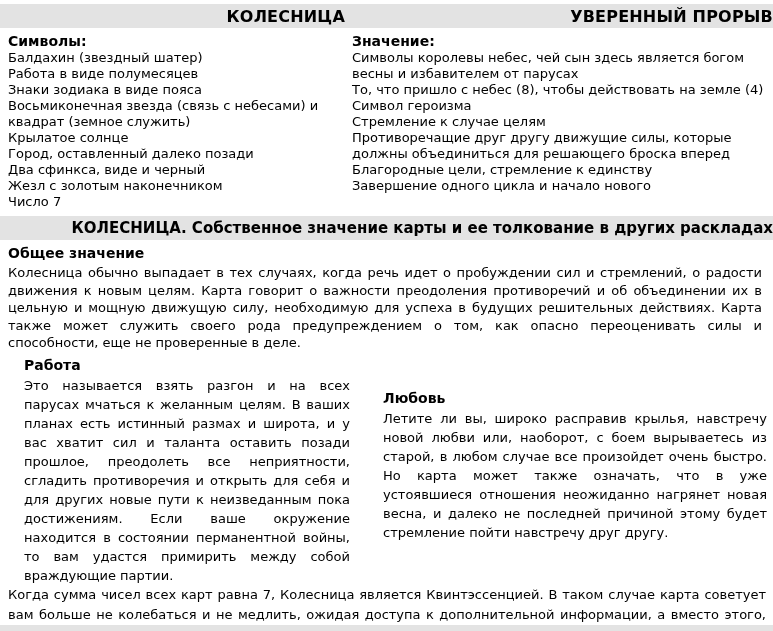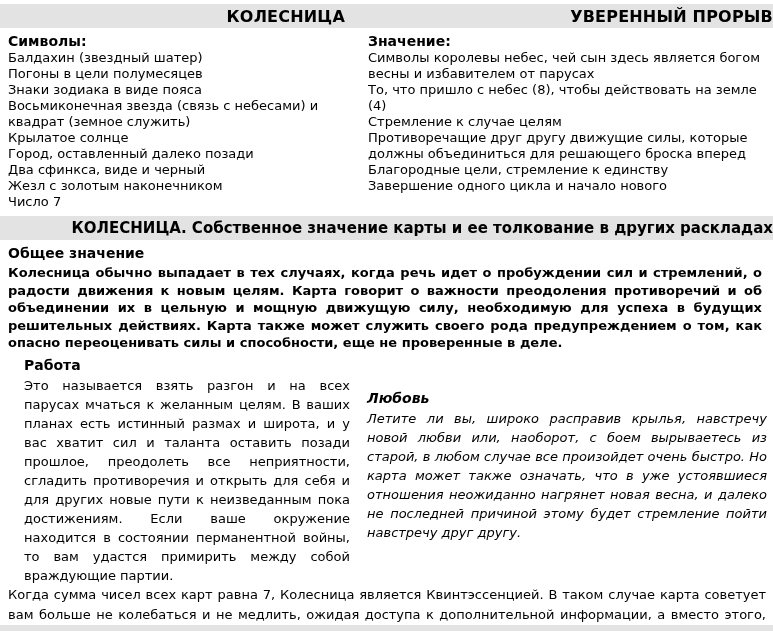--- a/index.html
+++ b/index.html
@@ -34,21 +34,21 @@
     font-size: 16px;
     letter-spacing: 0.2px;
   }
   .cell-left  { width: 345px; flex: none; }
   .cell-right { flex: 1; }
 
   
   .cols {
     display: flex;
     padding: 5px 6px 0 8px;
-    gap: 26px;
+    gap: 10px;
   }
   .col-symbols { width: 334px; flex: none; }
   .col-meaning { flex: 1; }
   .list-heading {
     font-weight: bold;
     font-size: 14px;
     line-height: 17px;
   }
   .plain-list div {
     line-height: 16px;
@@ -71,32 +71,32 @@
     font-weight: bold;
     font-size: 14px;
     margin: 5px 8px 3px 8px;
     line-height: 16px;
   }
   .para {
     margin: 0 8px;
     text-align: justify;
     line-height: 17.5px;
   }
-  .para-general { margin-right: 11px; font-weight: bold; }
+  .para-general { margin-right: 11px; }
 
   
   .cols2 {
     display: flex;
     padding: 0 6px 0 16px;
     gap: 9px;
   }
   .col-work { width: 342px; flex: none; }
   .col-love { flex: 1; padding-top: 33px; }
   .col-work .para, .col-love .para { line-height: 19px; }
-  .col-love .sec-heading, .col-love .para { margin-left: 0; font-style: italic; }
+  .col-love .sec-heading, .col-love .para { margin-left: 16px; }
   .col-love .para { margin-right: 0; }
 
   .para-quint { line-height: 20px; margin-right: 7px; }
 
   
   .bottom-band {
     position: absolute;
     left: 0;
     right: 0;
     bottom: 0;
@@ -112,35 +112,36 @@
   <div class="top-band">
     <div class="cell cell-left">КОЛЕСНИЦА</div>
     <div class="cell cell-right">УВЕРЕННЫЙ ПРОРЫВ</div>
   </div>
 
   <div class="cols">
     <div class="col-symbols">
       <div class="list-heading">Символы:</div>
       <div class="plain-list">
           <div>Балдахин (звездный шатер)</div>
-          <div>Погоны в цели полумесяцев</div>
+          <div>Работа в виде полумесяцев</div>
           <div>Знаки зодиака в виде пояса</div>
           <div>Восьмиконечная звезда (связь с небесами) и квадрат (земное служить)</div>
           <div>Крылатое солнце</div>
           <div>Город, оставленный далеко позади</div>
           <div>Два сфинкса, виде и черный</div>
           <div>Жезл с золотым наконечником</div>
           <div>Число 7</div>
         </div>
     </div>
     <div class="col-meaning">
       <div class="list-heading">Значение:</div>
       <div class="plain-list">
           <div>Символы королевы небес, чей сын здесь является богом весны и избавителем от парусах</div>
           <div>То, что пришло с небес (8), чтобы действовать на земле (4)</div>
+          <div>Символ героизма</div>
           <div>Стремление к случае целям</div>
           <div>Противоречащие друг другу движущие силы, которые должны объединиться для решающего броска вперед</div>
           <div>Благородные цели, стремление к единству</div>
           <div>Завершение одного цикла и начало нового</div>
         </div>
     </div>
   </div>
 
   <div class="section-banner">КОЛЕСНИЦА. Собственное значение карты и ее толкование в других раскладах</div>
 

